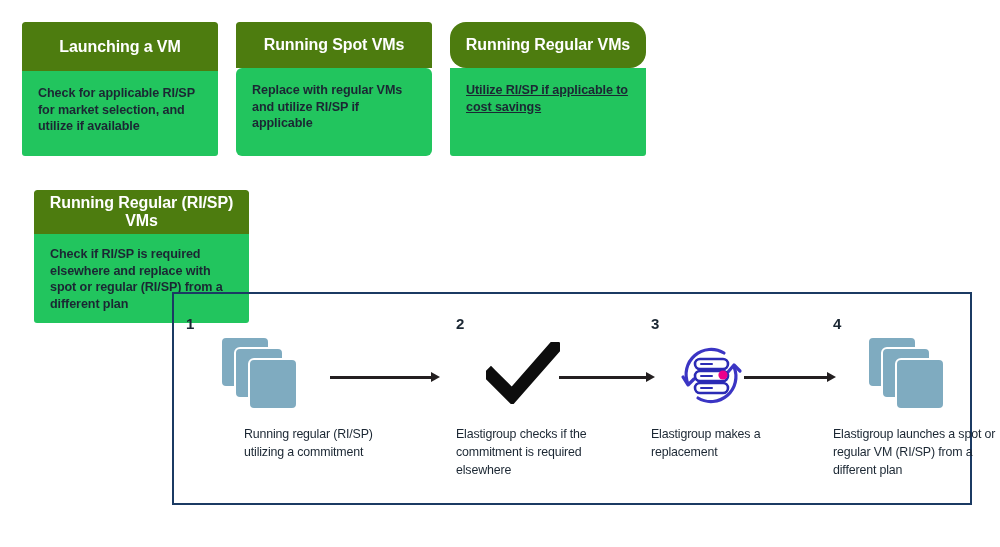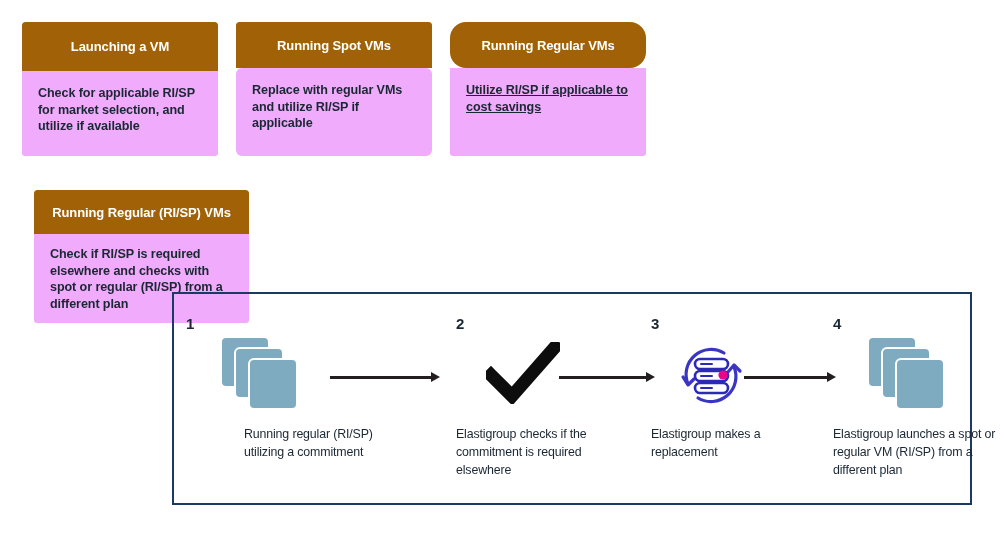--- a/index.html
+++ b/index.html
@@ -16,35 +16,35 @@
   }
 
   
   .card {
     position: absolute;
     box-sizing: border-box;
     overflow: hidden;
     border-radius: 3px;
   }
   .card-header {
-    background: #a16207;
+    background: #4d7c0f;
     color: #ffffff;
     font-weight: bold;
-    font-size: 13px;
+    font-size: 16px;
     letter-spacing: -0.1px;
     display: flex;
     align-items: center;
     justify-content: center;
     text-align: center;
     padding: 0 10px;
     box-sizing: border-box;
     border-radius: 3px 3px 0 0;
   }
   .card-body {
-    background: #f0abfc;
+    background: #22c55e;
     color: #1b2733;
     font-weight: bold;
     font-size: 12.6px;
     line-height: 1.32;
     padding: 14px 16px 14px 16px;
     box-sizing: border-box;
     letter-spacing: -0.1px;
   }
 
   #card-1 { left: 22px;  top: 22px;  width: 196px; height: 134px; }
@@ -183,21 +183,21 @@
   <div class="card-body">Replace with regular VMs and utilize RI/SP if applicable</div>
 </div>
 
 <div class="card" id="card-3">
   <div class="card-header">Running Regular VMs</div>
   <div class="card-body">Utilize RI/SP if applicable to cost savings</div>
 </div>
 
 <div class="card" id="card-4">
   <div class="card-header">Running Regular (RI/SP) VMs</div>
-  <div class="card-body">Check if RI/SP is required elsewhere and checks with spot or regular (RI/SP) from a different plan</div>
+  <div class="card-body">Check if RI/SP is required elsewhere and replace with spot or regular (RI/SP) from a different plan</div>
 </div>
 
 <div id="flow-panel">
 
   <div class="step" id="step-1">
     <div class="step-num">1</div>
     <div class="icon-area">
       <div class="stack">
         <span></span>
           <span></span>

